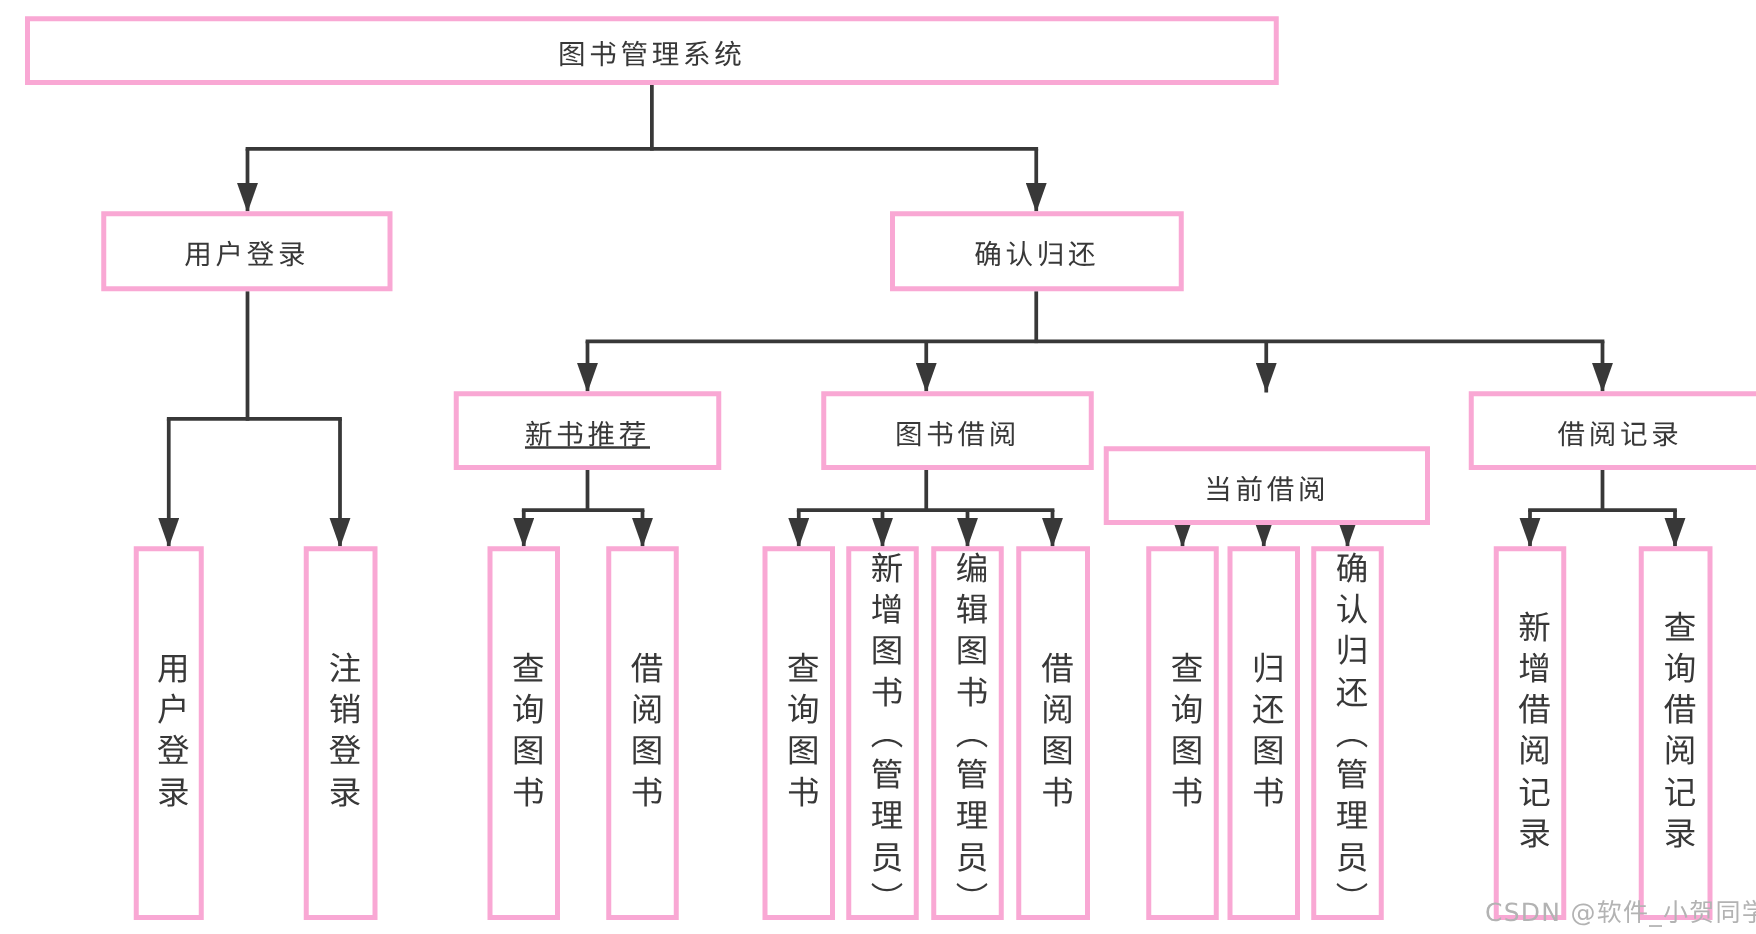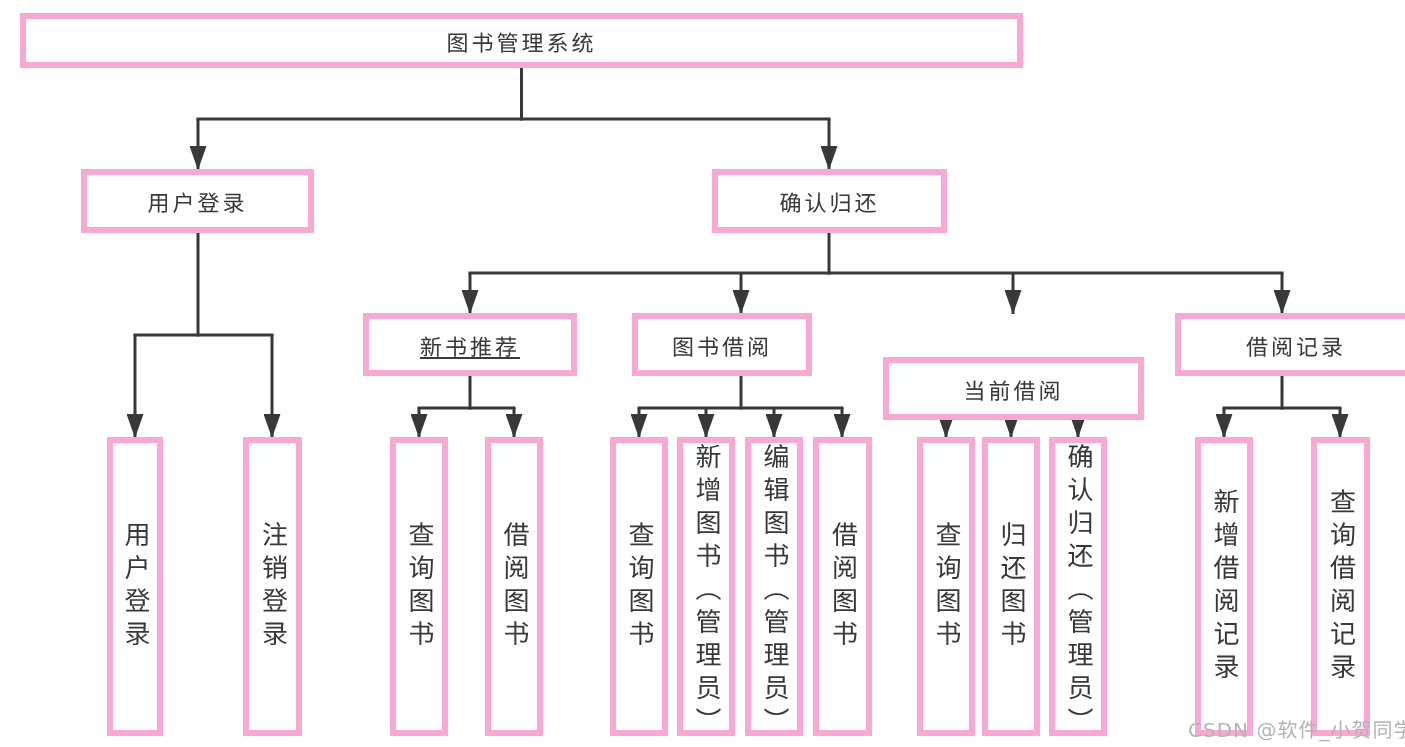--- a/index.html
+++ b/index.html
@@ -22,41 +22,41 @@
     top: 0;
   }
   .wires line {
     stroke: #383838;
     stroke-width: 3;
   }
   .sq { stroke-linecap: square; }
   .node {
     position: absolute;
     box-sizing: border-box;
-    border: 6px solid #f9a8d4;
+    border: 4px solid #f9a8d4;
     background: #ffffff;
     display: flex;
     align-items: center;
     justify-content: center;
     text-align: center;
   }
   .h { font-size: 22px; letter-spacing: 3px; white-space: nowrap; }
   .v {
     writing-mode: vertical-rl;
     text-orientation: mixed;
     font-size: 26px;
     letter-spacing: 7px;
     line-height: 1;
   }
   
   #n-root   { left:20px;   top:13px;  width:1003px; height:55px; }
   #n-ul     { left:81px;   top:169px; width:233px;  height:64px; }
   #n-bm     { left:712px;  top:169px; width:235px;  height:64px; }
   #n-nb     { left:363px;  top:313px; width:214px;  height:63px;text-decoration:underline; }
-  #n-bb     { left:632px;  top:313px; width:180px;  height:63px; }
+  #n-bb     { left:657px;  top:313px; width:218px;  height:63px; }
   #n-cb     { left:883px;  top:313px; width:261px;  height:63px;margin-top:44px; }
   #n-br     { left:1175px; top:313px; width:242px;  height:63px; }
   .leaf     { top:437px; height:299px; }
   #n-ul-1 { left:107px;  width:56px; }
   #n-ul-2 { left:243px;  width:59px; }
   #n-nb-1 { left:390px;  width:58px; }
   #n-nb-2 { left:485px;  width:58px; }
   #n-bb-1 { left:610px;  width:58px; }
   #n-bb-2 { left:677px;  width:58px; }
   #n-bb-3 { left:745px;  width:58px; }

